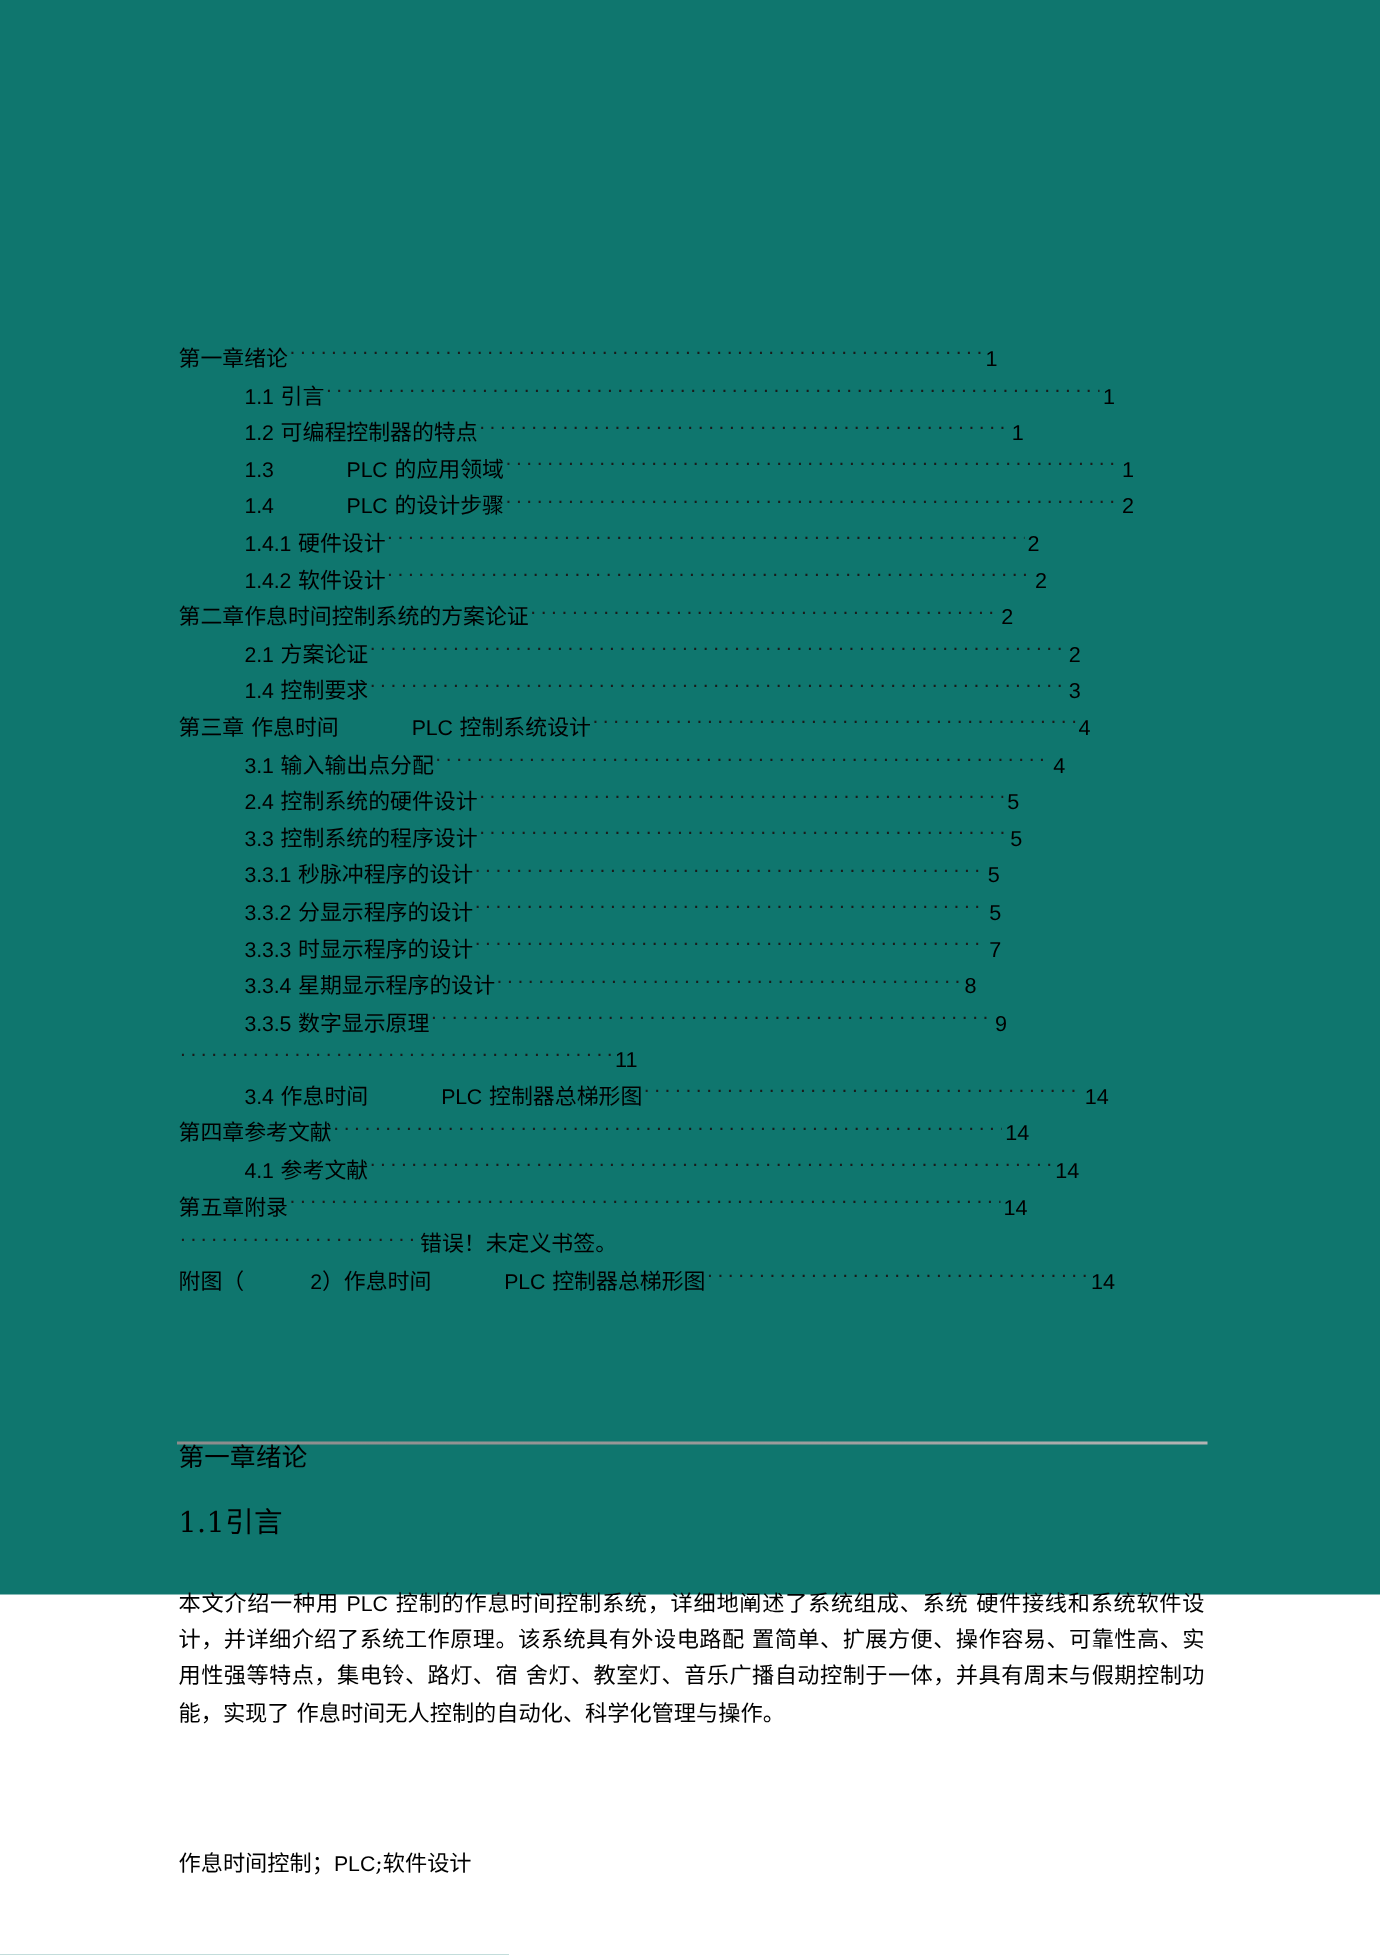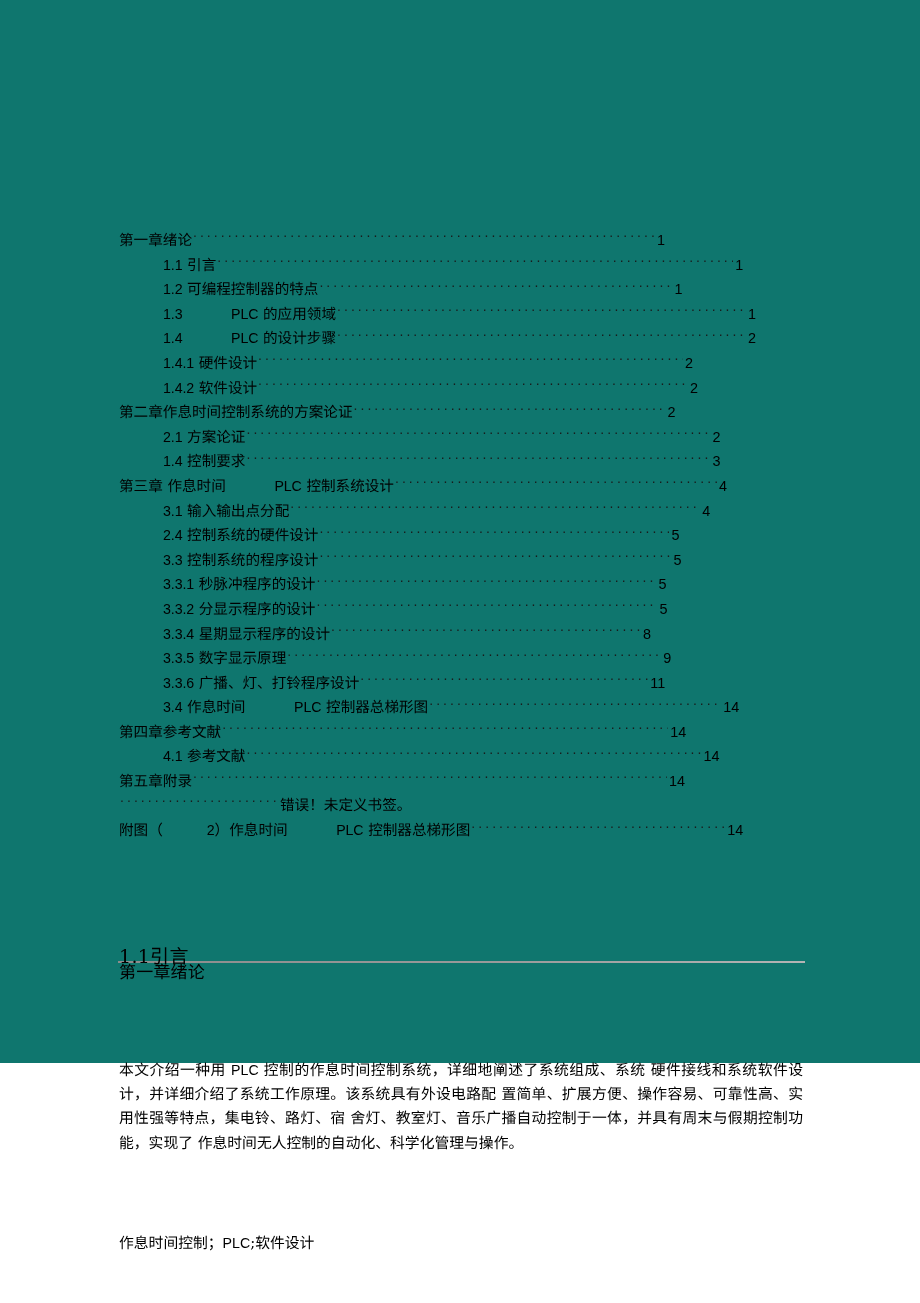--- a/index.html
+++ b/index.html
@@ -75,21 +75,21 @@
     white-space: nowrap;
   }
 
   .toc-page {
     flex: 0 0 auto;
     font-family: "Liberation Sans", "DejaVu Sans", sans-serif;
     font-size: 14.4px;
     padding-left: 1px;
   }
   .toc-page.cjk {
-    font-family: Liberation Mono, monospace;
+    font-family: Liberation Serif, serif;
     font-size: 14.6px;
     padding-left: 0;
   }
 
   
   .rule {
     position: absolute;
     left: 118px;
     top: 953px;
     width: 687px;
@@ -105,21 +105,21 @@
     font-family: "DejaVu Serif", "Liberation Serif", serif;
     font-size: 17px;
     line-height: 28px;
     letter-spacing: 0.2px;
     color: #000;
   }
 
   .h2 {
     position: absolute;
     left: 119px;
-    top: 941px;
+    top: 1000px;
     font-family: "DejaVu Serif", "Liberation Serif", serif;
     font-size: 19px;
     line-height: 30px;
     letter-spacing: 0.3px;
     color: #000;
   }
 
   .body-copy {
     position: absolute;
     left: 119px;
@@ -232,31 +232,35 @@
         <span class="toc-label"><span class="lat">3.3.1</span>  秒脉冲程序的设计</span>
         <span class="toc-dots" style="flex: 0 0 340px;"></span>
         <span class="toc-page">5</span>
       </div>
       <div class="toc-line">
         <span class="toc-label"><span class="lat">3.3.2</span>  分显示程序的设计</span>
         <span class="toc-dots" style="flex: 0 0 341px;"></span>
         <span class="toc-page">5</span>
       </div>
       <div class="toc-line">
+        <span class="toc-label"><span class="lat">3.3.3</span>  时显示程序的设计</span>
+        <span class="toc-dots" style="flex: 0 0 341px;"></span>
+        <span class="toc-page">7</span>
+      </div>
+      <div class="toc-line">
         <span class="toc-label"><span class="lat">3.3.4</span>  星期显示程序的设计</span>
         <span class="toc-dots" style="flex: 0 0 310px;"></span>
         <span class="toc-page">8</span>
       </div>
       <div class="toc-line">
         <span class="toc-label"><span class="lat">3.3.5</span>  数字显示原理</span>
         <span class="toc-dots" style="flex: 0 0 374px;"></span>
         <span class="toc-page">9</span>
       </div>
       <div class="toc-line">
-        <span class="toc-label"><span class="lat">3.3.6</span> 广播、灯、打铃程序设计</span>
         <span class="toc-dots" style="flex: 0 0 288px;"></span>
         <span class="toc-page">11</span>
       </div>
       <div class="toc-line">
         <span class="toc-label"><span class="lat">3.4</span>  作息时间 <span class="lat">PLC</span> 控制器总梯形图</span>
         <span class="toc-dots" style="flex: 0 0 292px;"></span>
         <span class="toc-page">14</span>
       </div>
       <div class="toc-line">
         <span class="toc-label">第四章参考文献</span>

